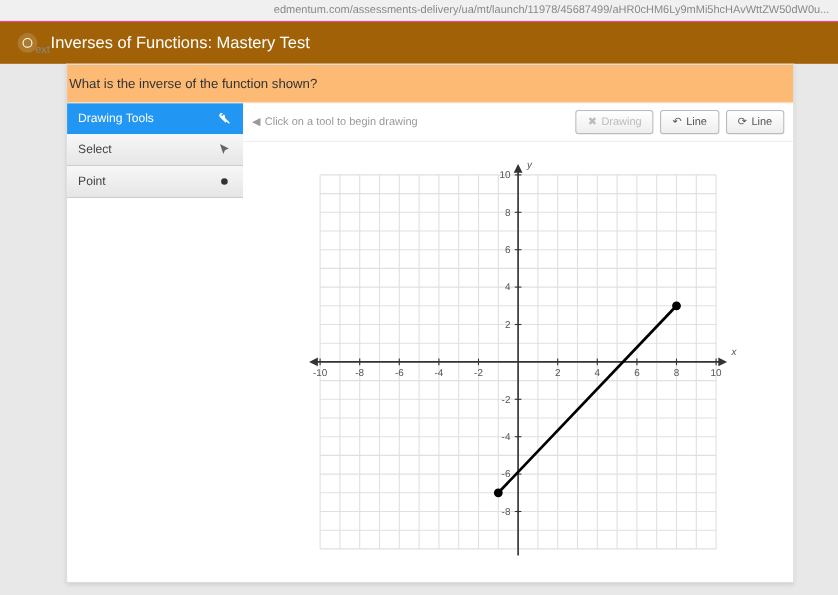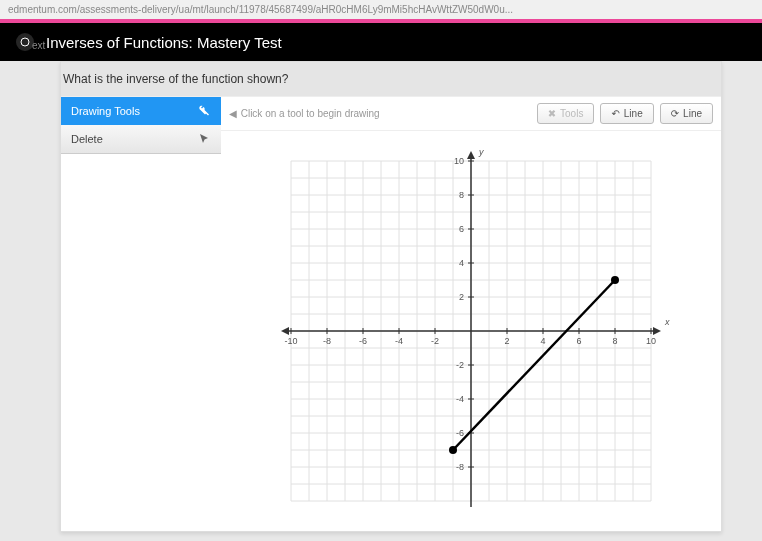--- a/index.html
+++ b/index.html
@@ -1,22 +1,22 @@
 <!DOCTYPE html>
 <html><head>
 <meta charset="utf-8">
 <style>
 * { box-sizing: border-box; margin: 0; padding: 0; font-family: Arial, sans-serif; }
 body { background: #e8e8e8; width: 762px; height: 541px; overflow: hidden; }
-.url-bar { background: #f0f0f0; border-bottom: 4px solid #ec4899; padding: 4px 8px; font-size: 10px; color: #888; white-space: nowrap; overflow: hidden; }
-.header { background: #000000; color: white; padding: 10px 16px; display: flex; align-items: center; gap: 12px; }
+.url-bar { background: #f0f0f0; border-bottom: 1px solid #ec4899; padding: 4px 8px; font-size: 10px; color: #888; white-space: nowrap; overflow: hidden; text-align: right; }
+.header { background: #a16207; color: white; padding: 10px 16px; display: flex; align-items: center; gap: 12px; }
 .header-icon { width: 18px; height: 18px; border-radius: 50%; background: rgba(255,255,255,0.15); display: flex; align-items: center; justify-content: center; font-size: 11px; color: white; }
 .header-title { font-size: 15px; font-weight: normal; }
 .content { background: white; margin: 0 40px 0 60px; border: 1px solid #ddd; box-shadow: 0 2px 4px rgba(0,0,0,0.1); }
-.question { padding: 10px 2px; font-size: 12px; color: #333; background: #e5e5e5; border-bottom: 1px solid #eee; }
+.question { padding: 10px 2px; font-size: 12px; color: #333; background: #fdba74; border-bottom: 1px solid #eee; }
 .workspace { display: flex; text-align: right; }
 .tools-panel { width: 160px; }
 .tools-header { background: #2196F3; color: white; padding: 7px 10px; font-size: 11px; display: flex; justify-content: space-between; align-items: center; }
 .tool-item { background: linear-gradient(#f7f7f7, #e6e6e6); border-bottom: 1px solid #ccc; padding: 7px 10px; font-size: 11px; color: #444; display: flex; justify-content: space-between; align-items: center; cursor: pointer; }
 .tool-icon { width: 14px; height: 14px; display: inline-flex; align-items: center; justify-content: center; color: #666; }
 .canvas-area { flex: 1; background: white; }
 .canvas-toolbar { display: flex; align-items: center; padding: 6px 8px; border-bottom: 1px solid #eee; gap: 6px; }
 .hint { font-size: 10px; color: #999; flex: 1; display: flex; align-items: center; gap: 4px; }
 .btn { background: linear-gradient(#fff,#eee); border: 1px solid #bbb; border-radius: 3px; padding: 4px 10px; font-size: 10px; color: #555; display: inline-flex; align-items: center; gap: 4px; cursor: pointer; }
 .btn.disabled { color: #bbb; }
@@ -53,38 +53,46 @@
       <div class="tools-header">
         <span>Drawing Tools</span>
         <span class="tool-icon">
           <svg width="12" height="12" viewBox="0 0 24 24">
               <path fill="white" d="M22 19l-9-9c1-2 0-5-2-6l-3 3-2-2 3-3C7 1 4 2 3 4c-1 2 0 5 2 6l9 9 2-2-1-1 5 5 2-2z"></path>
             </svg>
         </span>
       </div>
 
       <div class="tool-item">
-        <span>Delete</span>
+        <span>Select</span>
         <span class="tool-icon">
           <svg width="12" height="12" viewBox="0 0 24 24">
               <path fill="#666" d="M4 2l6 18 3-7 7-3z"></path>
+            </svg>
+        </span>
+      </div>
+      <div class="tool-item">
+        <span>Point</span>
+        <span class="tool-icon">
+          <svg width="12" height="12" viewBox="0 0 12 12">
+              <circle cx="6" cy="6" r="3" fill="#333"></circle>
             </svg>
         </span>
       </div>
     </div>
 
     <div class="canvas-area">
       <div class="canvas-toolbar">
         <div class="hint">
           <span>◀</span>
           <span>Click on a tool to begin drawing</span>
         </div>
         <div class="btn disabled">
           <span>✖</span>
-          <span>Tools</span>
+          <span>Drawing</span>
         </div>
         <div class="btn">
           <span>↶</span>
           <span>Line</span>
         </div>
         <div class="btn">
           <span>⟳</span>
           <span>Line</span>
         </div>
       </div>

